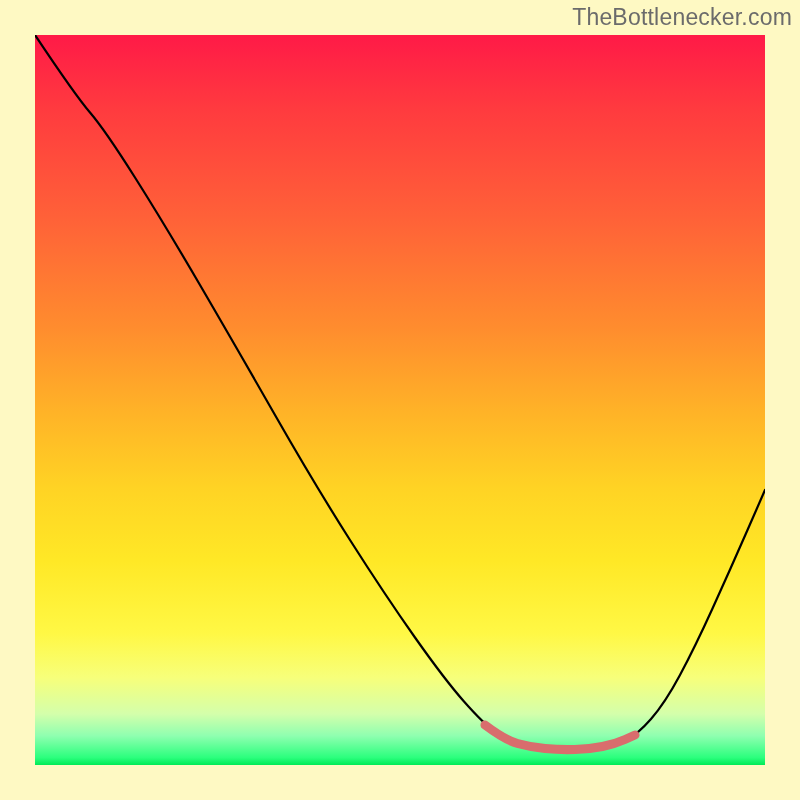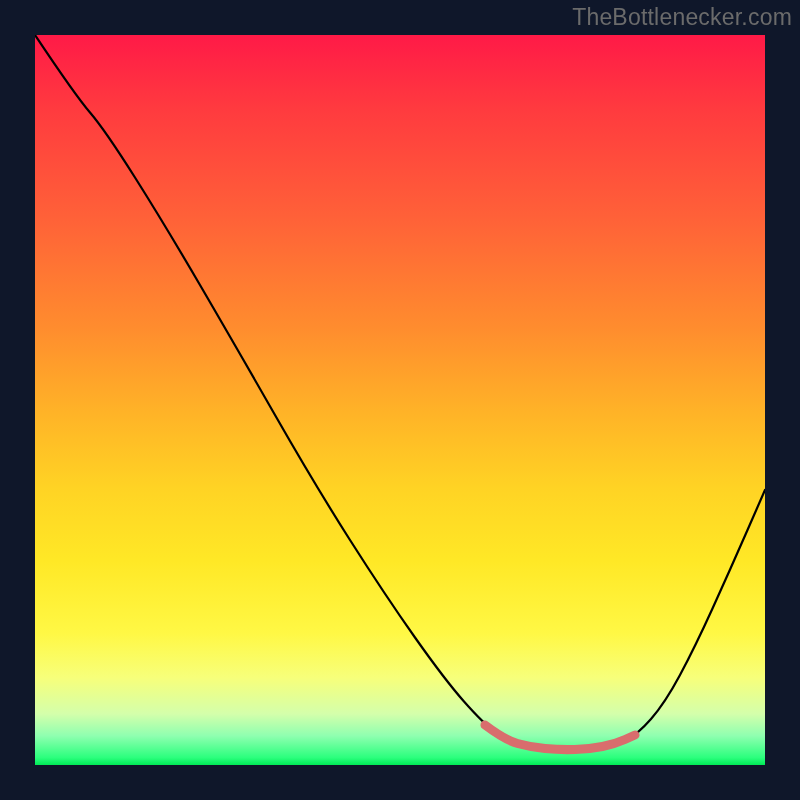--- a/index.html
+++ b/index.html
@@ -8,21 +8,21 @@
     width: 800px;
     height: 800px;
     background: #000;
     overflow: hidden;
     font-family: Arial, Helvetica, sans-serif;
   }
   .frame {
     position: relative;
     width: 800px;
     height: 800px;
-    background: #0f172a;
+    background: #fef9c3;
   }
   .watermark {
     position: absolute;
     top: 4px;
     right: 8px;
     color: #6b6b6b;
     font-size: 23px;
     font-weight: 500;
     letter-spacing: 0.2px;
     z-index: 4;

